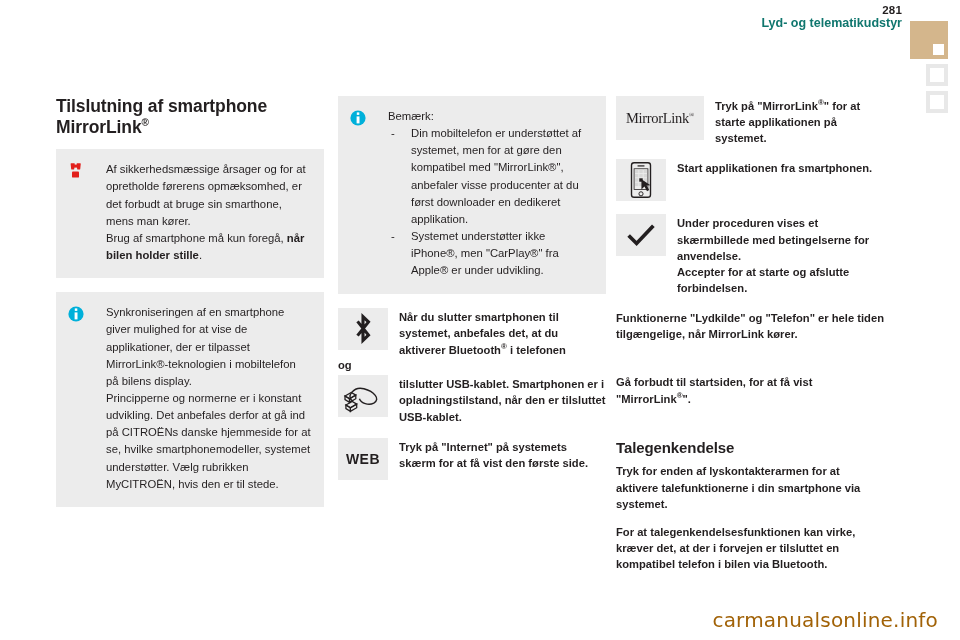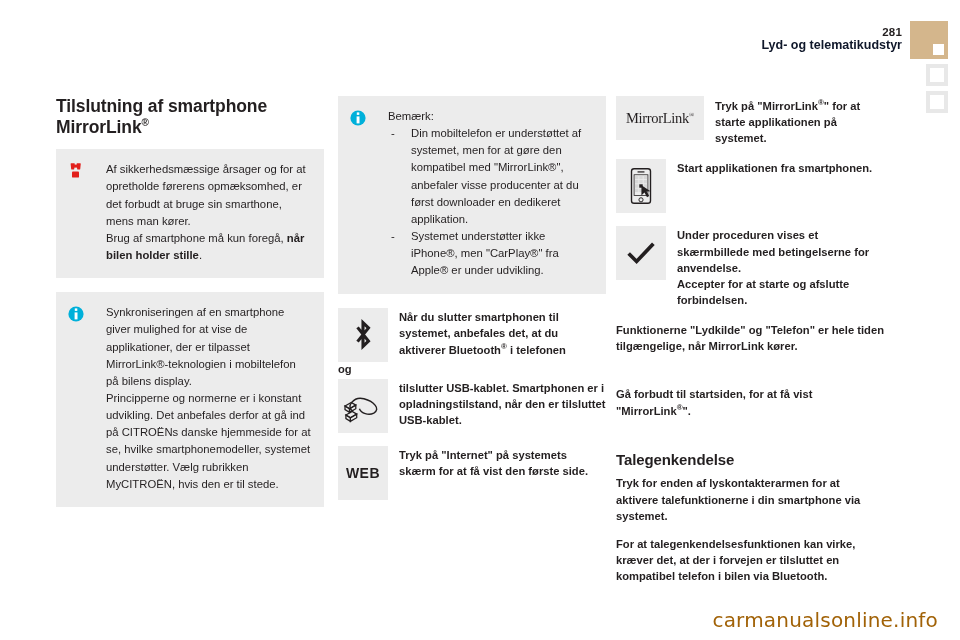--- a/index.html
+++ b/index.html
@@ -16,35 +16,35 @@
   }
 
   
   .page-header {
     position: absolute;
     top: 0; left: 0; right: 0;
     height: 60px;
   }
   .hdr-texts {
     position: absolute;
-    right: 58px; top: 26px;
+    right: 58px; top: 4px;
     text-align: right;
     line-height: 1.05;
   }
   .hdr-pagenum {
     font-size: 11.5px;
     font-weight: bold;
     color: #231f20;
     letter-spacing: .2px;
     display: block;
   }
   .hdr-section {
     font-size: 12.5px;
     font-weight: bold;
-    color: #0f172a;
+    color: #0f766e;
     display: block;
     margin-top: 1px;
     white-space: nowrap;
     padding-left: 27px;
   }
   .tab-stack {
     position: absolute;
     right: 12px; top: 21px;
     width: 38px;
   }
@@ -141,21 +141,21 @@
 
   
   .icon-row {
     display: flex;
     gap: 11px;
     margin-bottom: 13px;
     align-items: flex-start;
   }
   .icon-box {
     flex: 0 0 50px;
-    width: 50px; height: 54px;
+    width: 50px; height: 42px;
     background: #ececec;
     display: flex;
     align-items: center;
     justify-content: center;
   }
   .icon-box.wide {
     flex: 0 0 88px;
     width: 88px; height: 44px;
   }
   .icon-text {

